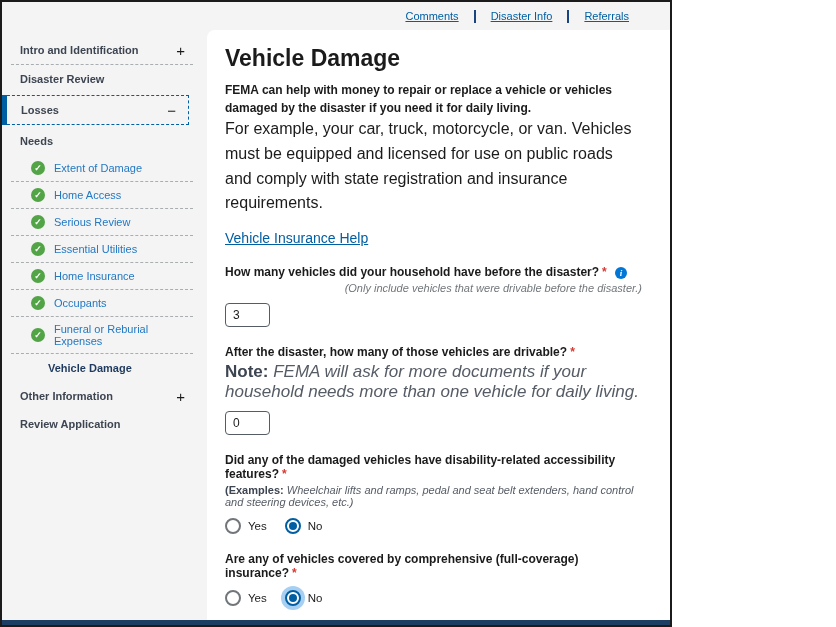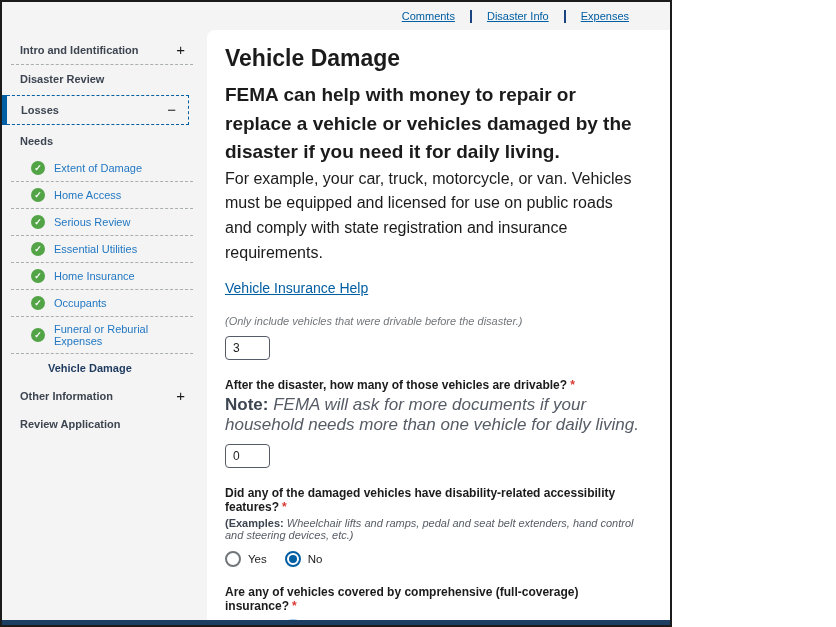--- a/index.html
+++ b/index.html
@@ -25,21 +25,21 @@
     text-decoration:underline; margin:0 15px; cursor:pointer;
   }
   .topbar .vsep{ width:2px; height:13px; background:var(--navy,#1a4480); }
 
   
   .body-row{ flex:1 1 auto; display:flex; min-height:0; }
 
   
   .sidebar{ width:205px; flex:0 0 205px; padding-top:6px; }
   .nav-section{
-    display:flex; justify-content:space-between; align-items:center;
+    display:flex; justify-content:space-between; align-items:flex-end;
     padding:8px 22px 8px 18px;
     font-size:11px; font-weight:bold; color:#3d4551; cursor:pointer;
   }
   .expand-glyph{ font-size:15px; font-weight:400; color:#1b1b1b; line-height:10px; }
   .nav-sep{ border-bottom:1px dashed #a9aeb1; margin:0 14px 0 9px; }
   .nav-active{
     position:relative;
     border:1px dashed var(--link,#005ea2);
     margin:2px 18px 2px 0;
     padding:8px 12px 8px 18px;
@@ -66,39 +66,39 @@
 
   
   .main{
     flex:1 1 auto; background:#fff;
     border-top-left-radius:8px;
     padding:15px 28px 0 18px;
     overflow:hidden;
   }
   h1.page-title{ font-size:23px; font-weight:bold; color:#1b1b1b; }
   .lead{
-    margin-top:9px; font-size:19px; font-weight:bold;
+    margin-top:9px; font-size:12px; font-weight:bold;
     line-height:1.5; max-width:600px; color:#1b1b1b;
   }
   .desc{ font-size:16px; line-height:1.55; max-width:590px; color:#1b1b1b; }
   .help-link{
     display:inline-block; margin-top:14px; font-size:14px;
     color:var(--link,#005ea2); text-decoration:underline; cursor:pointer;
   }
 
   .question{ margin-top:18px; }
   .q-label{ font-size:12px; font-weight:bold; color:#1b1b1b; }
   .req{ color:var(--red,#d83933); margin-left:3px; }
   .info-icon{
     display:inline-block; width:12px; height:12px; border-radius:50%;
     background:var(--info,#0076d6); color:#fff;
     font-size:9px; font-style:italic; font-weight:bold; font-family:"Liberation Serif",serif;
     text-align:center; line-height:12px; margin-left:5px; vertical-align:0px; cursor:pointer;
   }
-  .hint{ margin-top:3px; font-size:11px; font-style:italic; color:#71767a; }
+  .hint{ margin-top:3px; font-size:11px; font-style:italic; color:#71767a;text-align:right; }
   .note{ margin-top:3px; font-size:17px; color:#565c65; }
   .note b{ color:#3d4551; font-style:normal; }
   .note i{ font-style:italic; }
   .examples{ margin-top:3px; font-size:11px; color:#3d4551; }
   .examples b{ font-style:normal; }
   .examples i{ color:#565c65; }
 
   .num-input{
     display:block; margin-top:9px;
     width:45px; height:24px;
@@ -137,21 +137,21 @@
 </head>
 <body>
 
 <div class="window">
 
   <div class="topbar">
     <a>Comments</a>
     <div class="vsep"></div>
     <a>Disaster Info</a>
     <div class="vsep"></div>
-    <a>Expenses</a>
+    <a>Referrals</a>
   </div>
 
   <div class="body-row">
 
     <nav class="sidebar">
 
       <div class="nav-section">
         <span>Intro and Identification</span>
         <span class="expand-glyph">+</span>
       </div>
@@ -232,20 +232,24 @@
       <h1 class="page-title">Vehicle Damage</h1>
 
       <p class="lead">FEMA can help with money to repair or replace a vehicle or vehicles damaged by the disaster if you need it for daily living.</p>
 
       <p class="desc">For example, your car, truck, motorcycle, or van. Vehicles must be equipped and licensed for use on public roads and comply with state registration and insurance requirements.</p>
 
       <a class="help-link">Vehicle Insurance Help</a>
 
       
       <div class="question">
+        <div class="q-label">
+          <span>How many vehicles did your household have before the disaster?</span><span class="req">*</span>
+          <span class="info-icon">i</span>
+        </div>
         <div class="hint">(Only include vehicles that were drivable before the disaster.)</div>
         <input class="num-input" type="text" value="3" style="">
       </div>
 
       
       <div class="question">
         <div class="q-label">
           <span>After the disaster, how many of those vehicles are drivable?</span><span class="req">*</span>
         </div>
         <div class="note">

